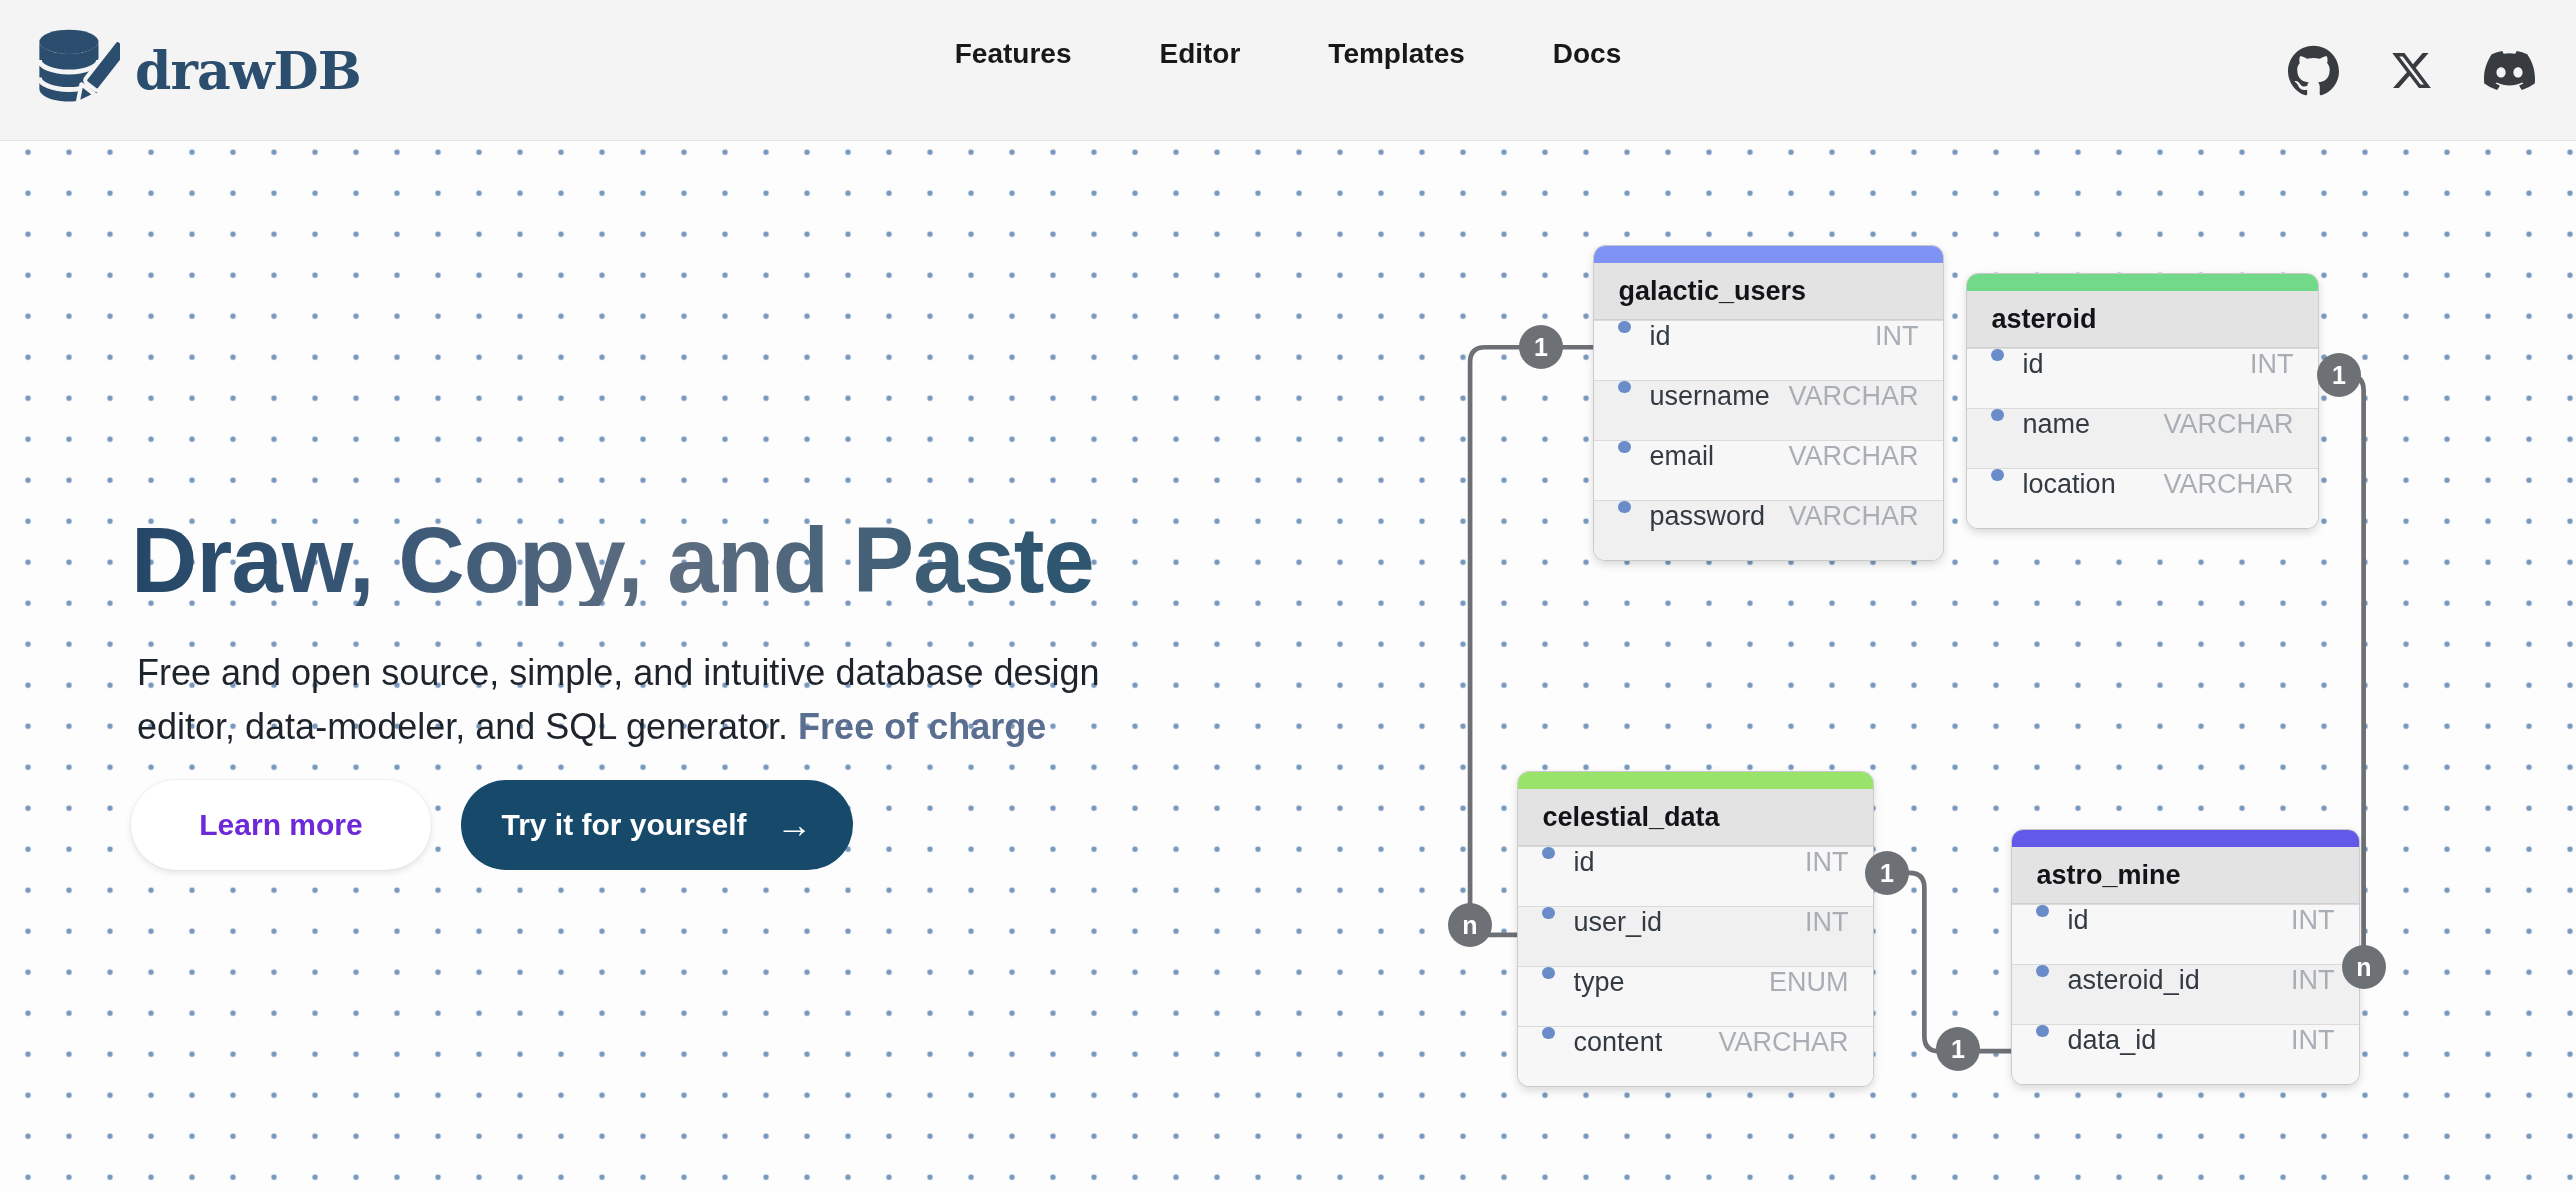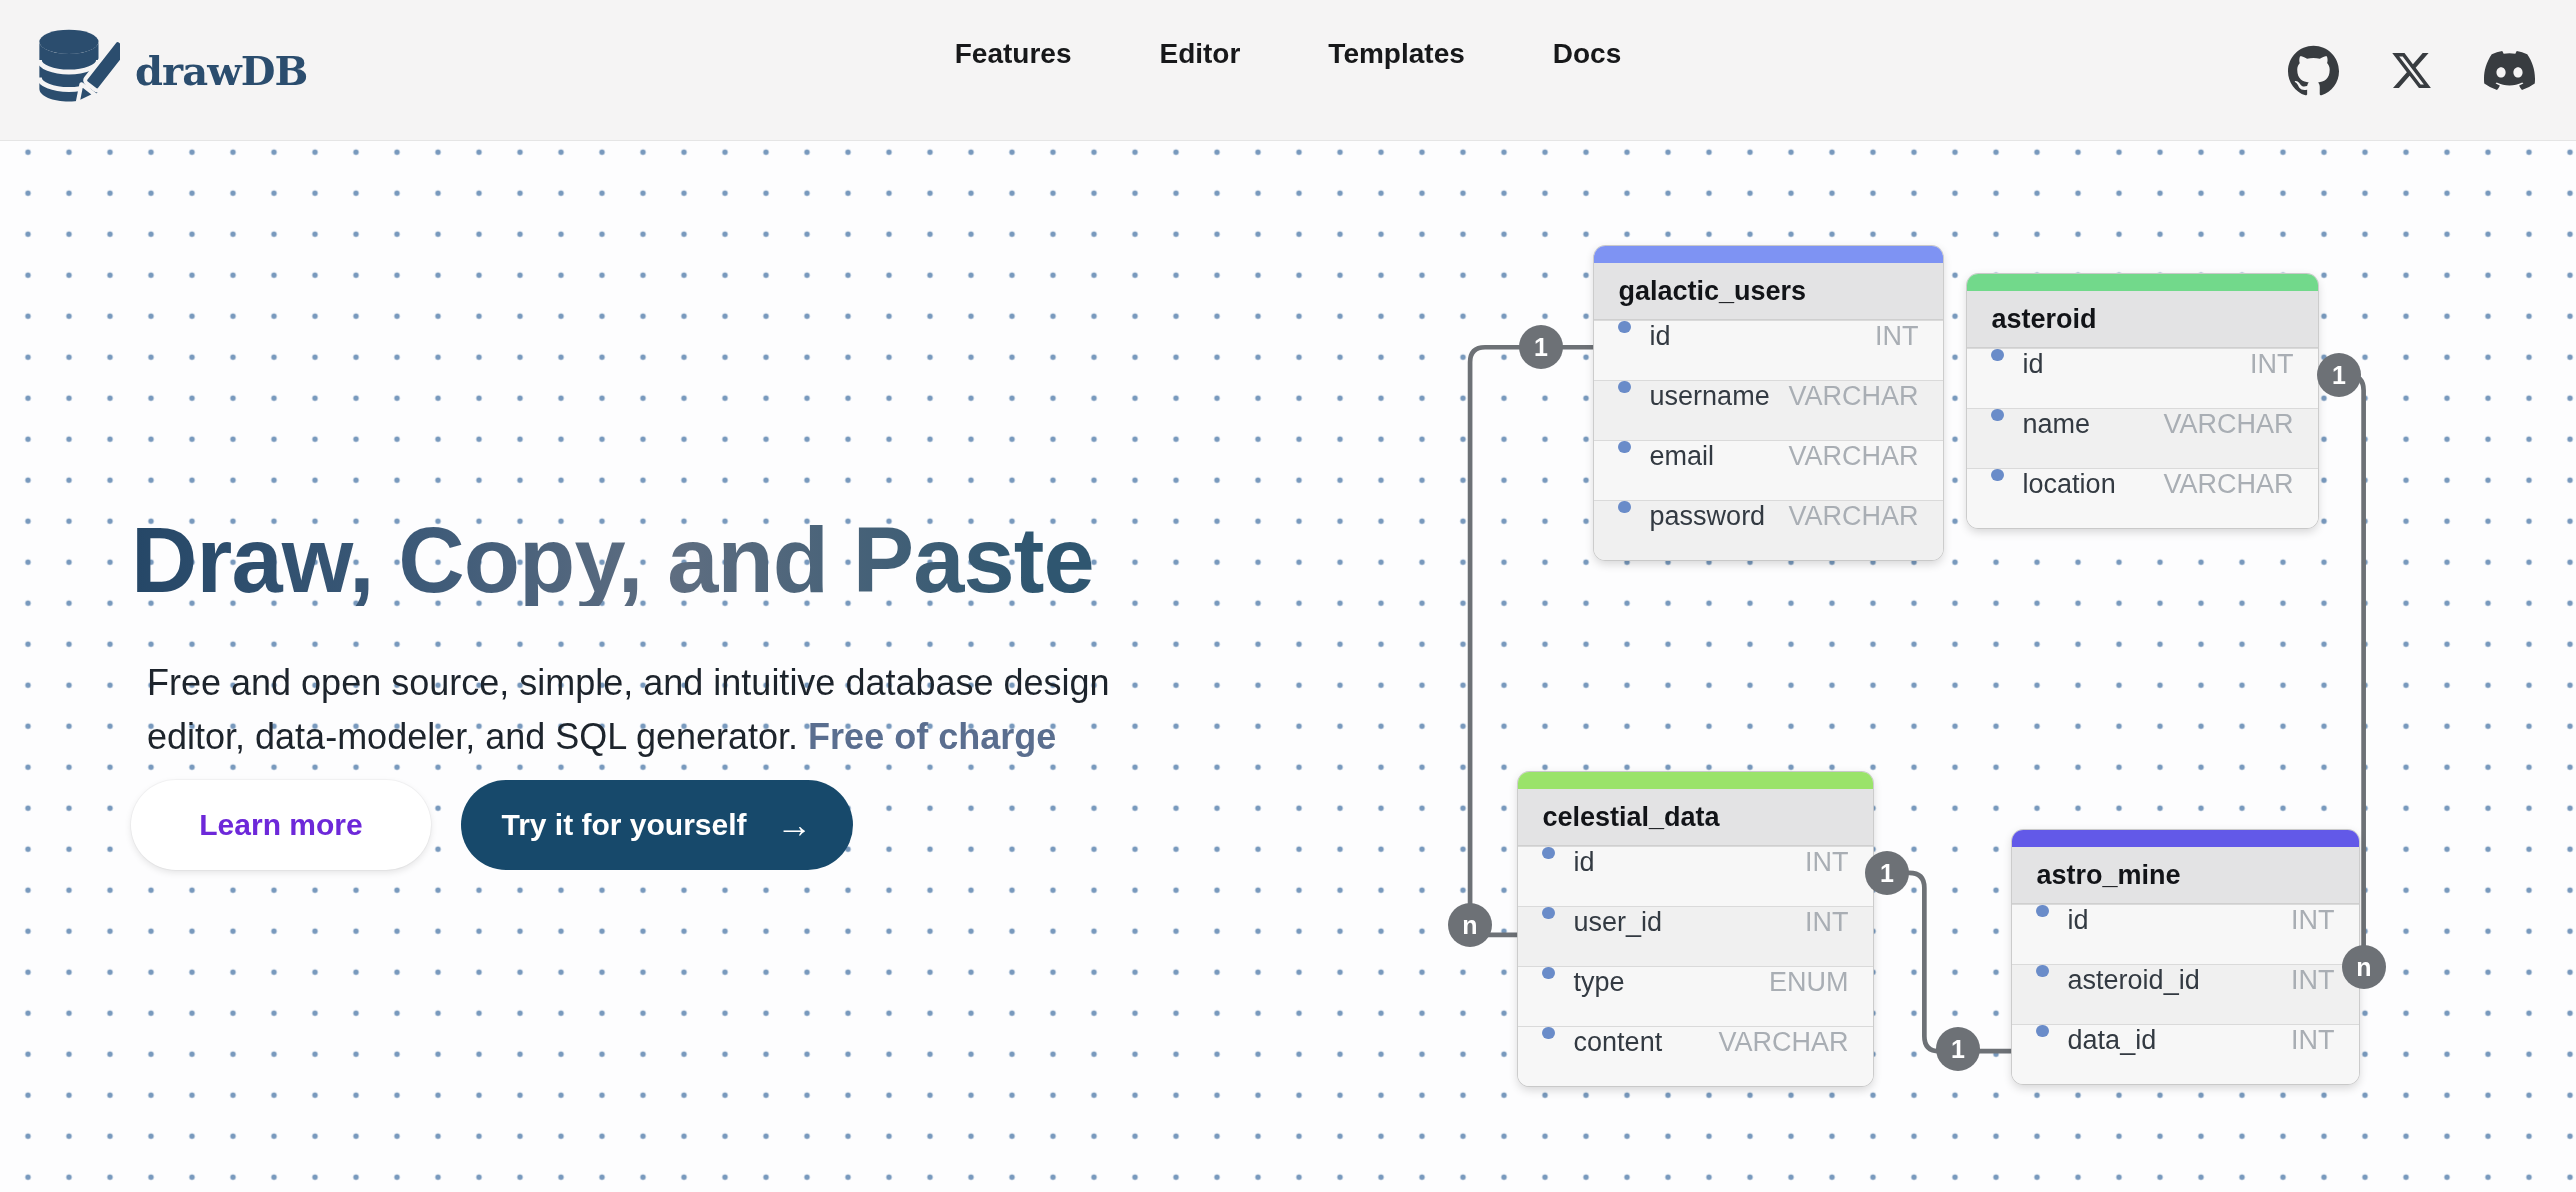--- a/index.html
+++ b/index.html
@@ -9,21 +9,21 @@
   }
   
   .navbar{
     position:absolute;top:0;left:0;width:2576px;height:141px;
     background:#f5f4f4;border-bottom:0.9px solid #e5e5e5;
     display:flex;align-items:center;z-index:10;box-sizing:border-box;
   }
   .brand{display:flex;align-items:center;gap:15px;margin-left:34px;cursor:pointer;}
   .brand-text{
     font-family:"DejaVu Serif","Liberation Serif",serif;
-    font-weight:bold;font-size:40px;color:#2b4d6e;letter-spacing:-0.9px;
+    font-weight:bold;font-size:52px;color:#2b4d6e;letter-spacing:-0.9px;
   }
   .nav-links{
     position:absolute;left:50%;top:0;height:108px;transform:translateX(-50%);
     display:flex;align-items:center;gap:88px;
   }
   .nav-link{font-size:28px;font-weight:700;color:#17181a;text-decoration:none;cursor:pointer;white-space:nowrap;}
   .nav-social{position:absolute;right:41px;top:0;height:141px;display:flex;align-items:center;gap:51px;}
   .social-btn{display:flex;align-items:center;justify-content:center;cursor:pointer;}
   .social-btn svg{fill:#383c40;}
   
@@ -33,21 +33,21 @@
     background-size:41px 41px;background-position:7.5px -10.3px;
   }
   
   .hero-title{
     position:absolute;left:131px;top:514px;z-index:2;margin:0;
     font-size:92px;font-weight:800;letter-spacing:-0.9px;line-height:1;
     background:linear-gradient(90deg,#254767 0%,#3d5a78 30%,#5f6e81 56%,#2f5670 94%);
     -webkit-background-clip:text;background-clip:text;color:transparent;
   }
   .hero-desc{
-    position:absolute;left:133px;top:642px;z-index:2;margin:14px;
+    position:absolute;left:133px;top:642px;z-index:2;margin:4px;
     font-size:36px;line-height:54px;color:#1d242c;max-width:1033px;
   }
   .hero-desc .highlight{font-weight:700;color:#5a6e8f;}
   .hero-buttons{position:absolute;left:131px;top:780px;z-index:2;display:flex;gap:30px;align-items:center;}
   .btn{
     height:90px;border-radius:45px;border:none;display:flex;align-items:center;justify-content:center;
     font-family:"Liberation Sans",sans-serif;font-size:30px;font-weight:700;cursor:pointer;box-sizing:border-box;
   }
   .btn-secondary{
     width:300px;background:#ffffff;color:#6d28d9;

